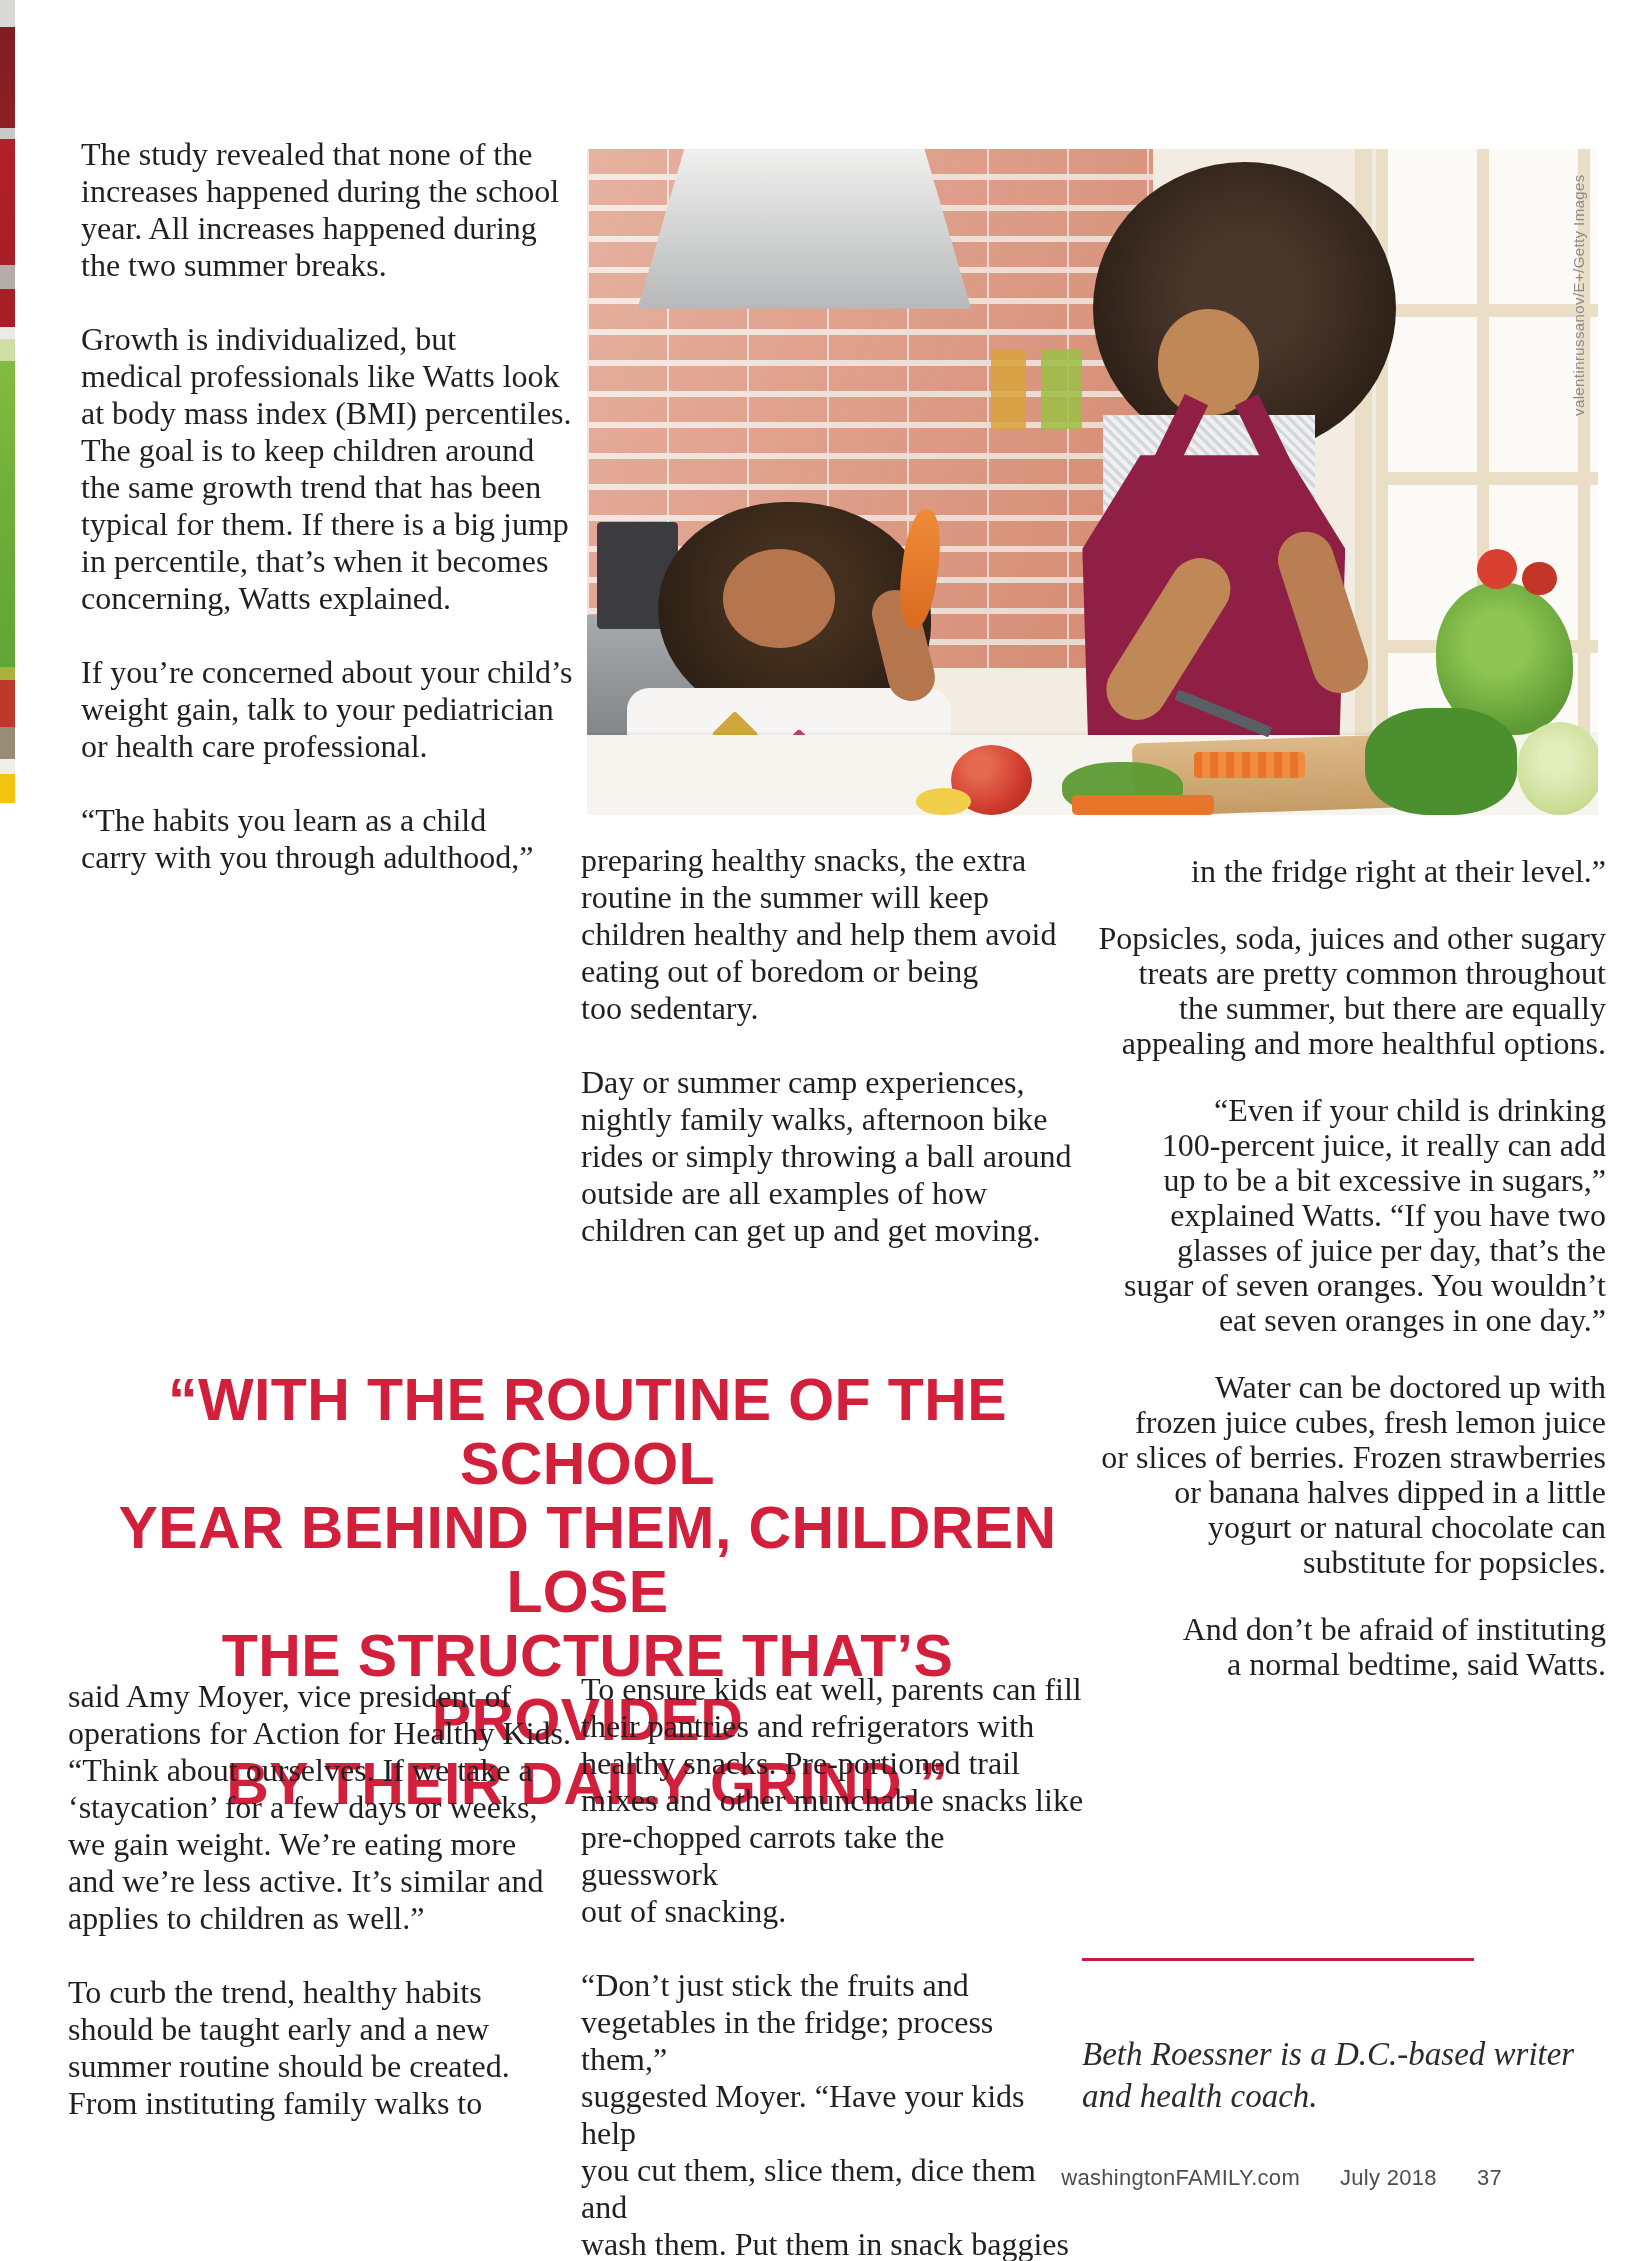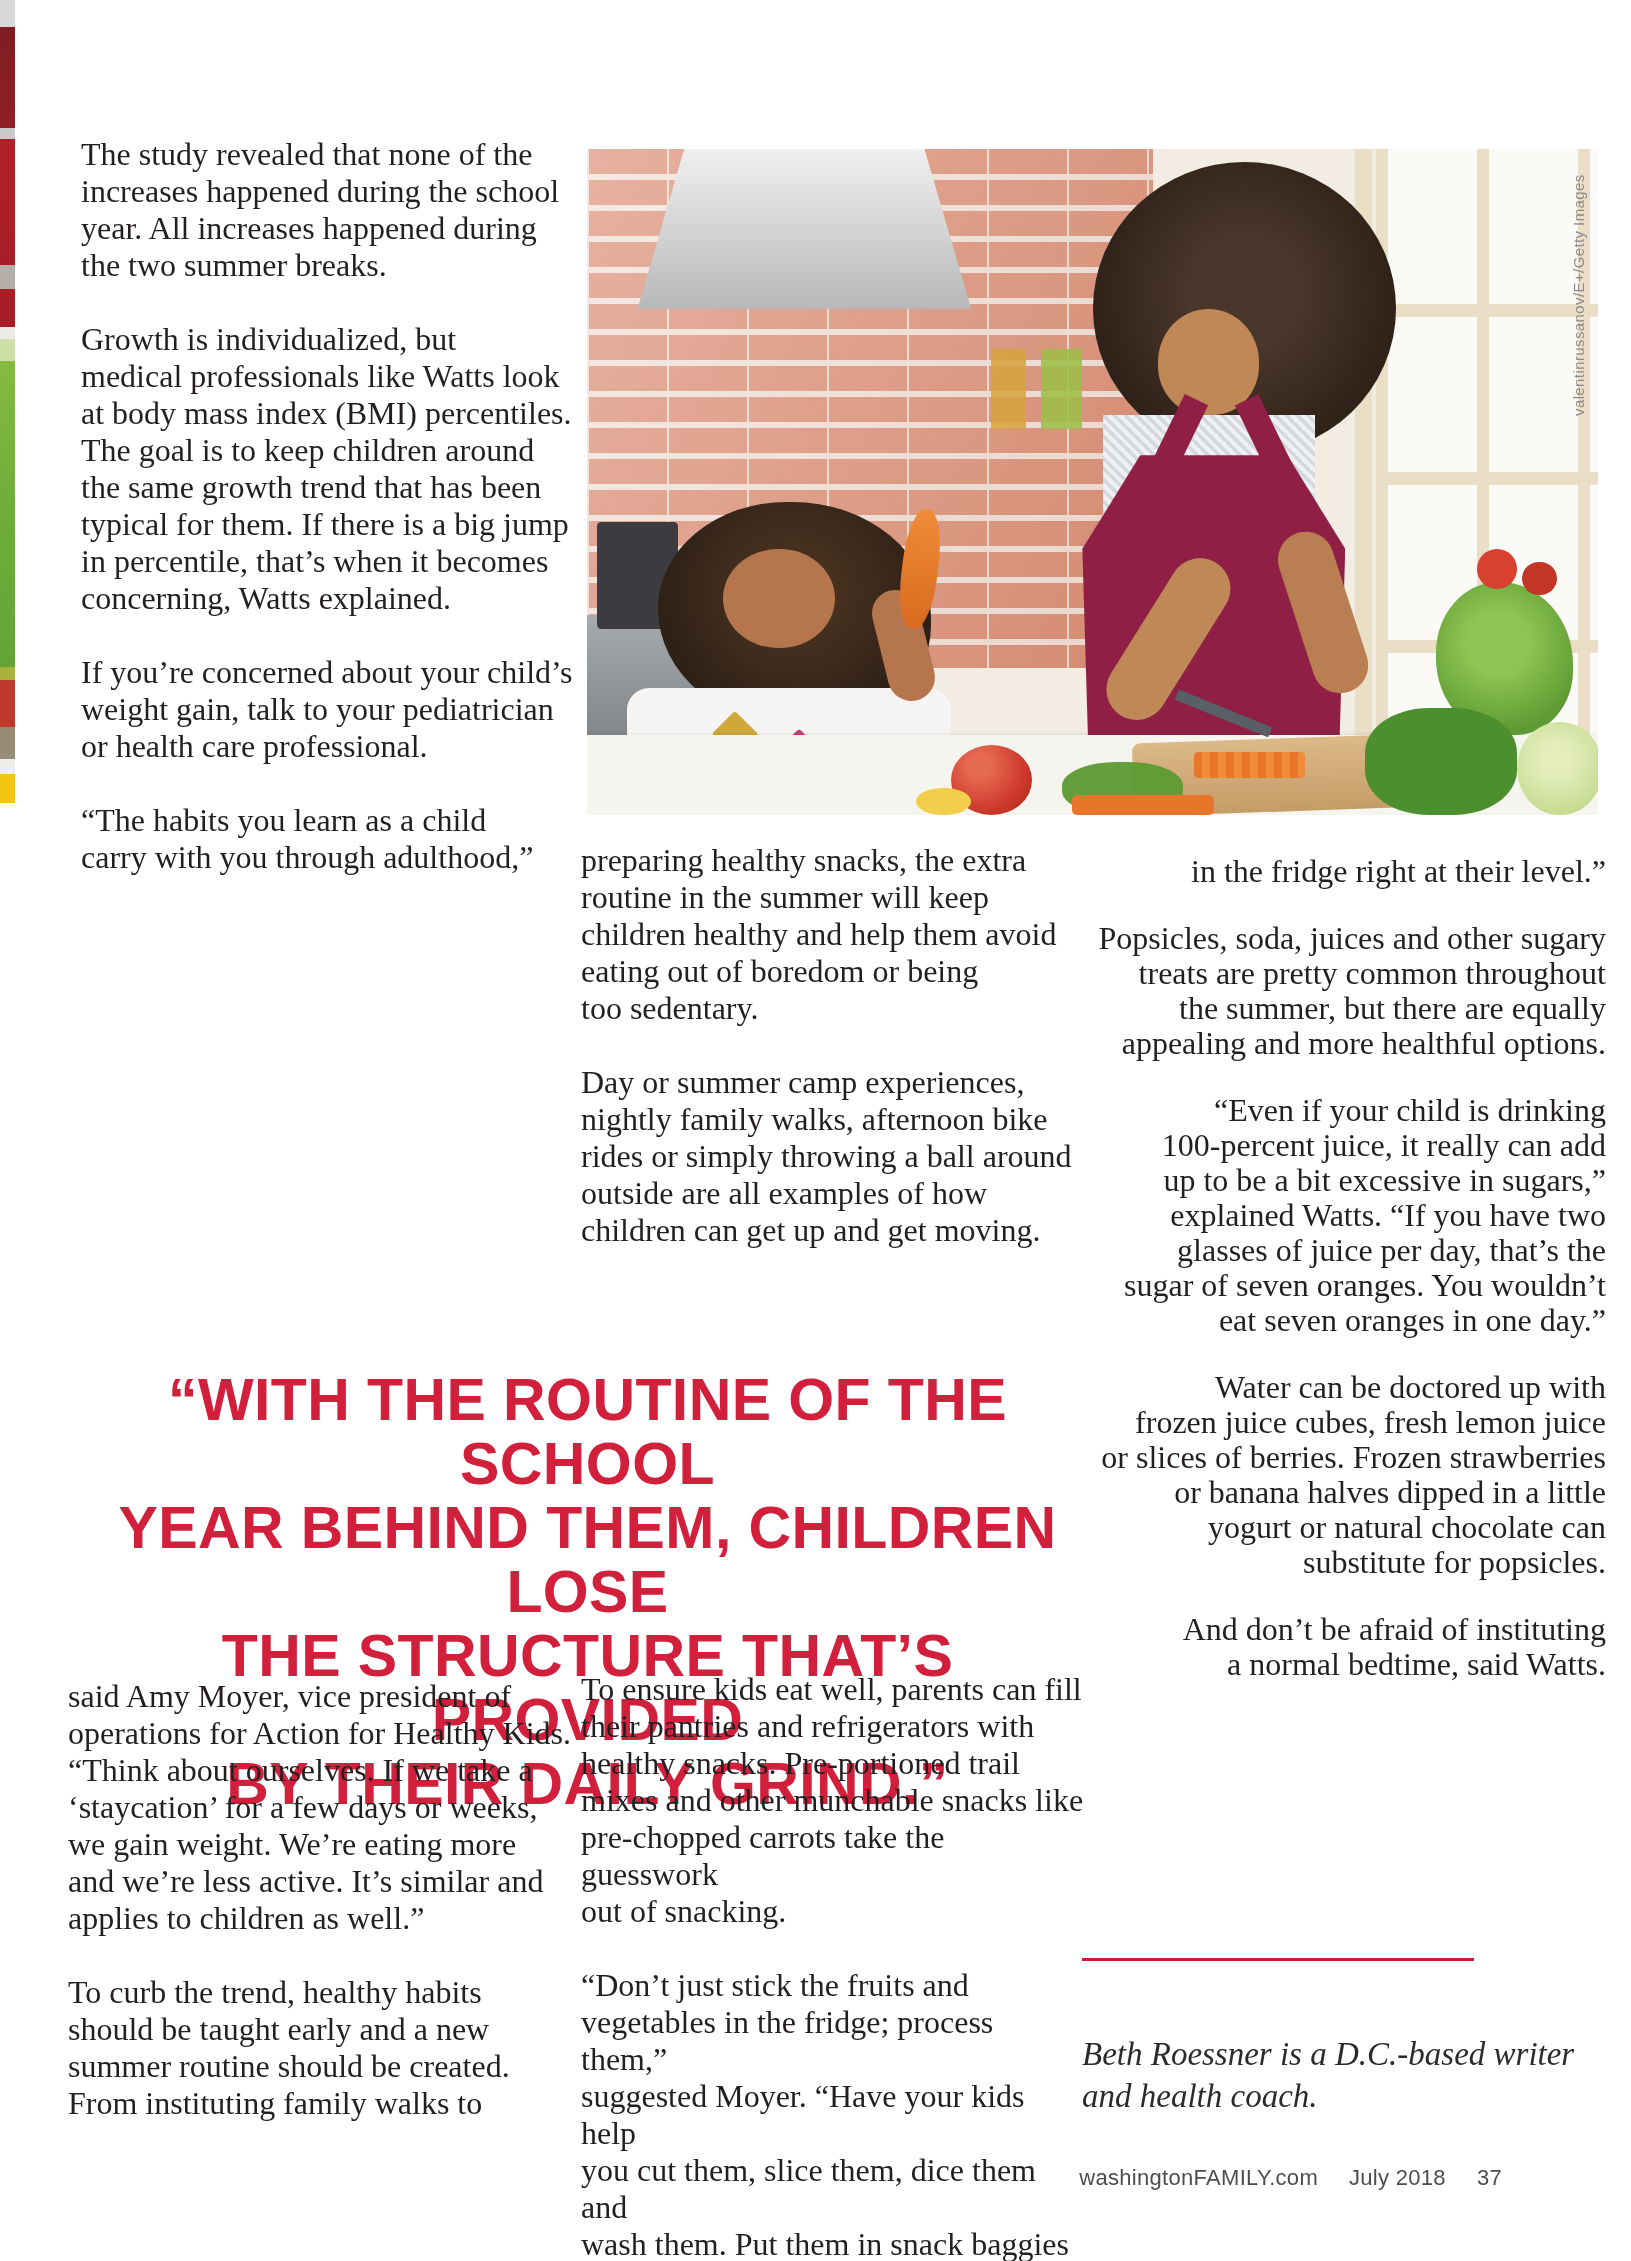--- a/index.html
+++ b/index.html
@@ -30,21 +30,21 @@
   .col2b{left:581px;top:1671px;width:503px;}
   .col3{left:1082px;top:842px;width:524px;line-height:35px;}
   .col3 p{margin:12px 0 32px 0;text-align:right;}
   .pullquote{position:absolute;left:109px;top:1368px;width:957px;text-align:center;
     font-family:"Liberation Sans", sans-serif;font-weight:700;font-size:59px;line-height:64px;
     letter-spacing:0.4px;color:#d2203c;white-space:pre-line;}
   .bio-rule{position:absolute;left:1082px;top:1958px;width:392px;height:2.5px;background:#c8203c;border:none;margin:0;}
   .bio{position:absolute;left:1082px;top:2000px;width:503px;font-style:italic;font-size:33px;
     line-height:42px;white-space:pre-line;color:#2e2a2b;}
   .footer{position:absolute;left:923px;top:2165px;width:579px;display:flex;justify-content:flex-end;
-    align-items:baseline;gap:31px;font-family:"Liberation Sans", sans-serif;font-size:22px;
+    align-items:baseline;gap:40px;font-family:"Liberation Sans", sans-serif;font-size:22px;
     letter-spacing:0.3px;color:#4d4d4d;}
   
   .photo{position:absolute;left:587px;top:149px;width:1011px;height:666px;margin:0;
     background:#f3ece2;overflow:hidden;}
   .photo *{position:absolute;}
   .ph-brick{left:0;top:0;width:56%;height:78%;background-color:#dc9077;
     background-image:
       linear-gradient(115deg, rgba(255,255,255,.30), rgba(120,60,40,.08)),
       repeating-linear-gradient(180deg, rgba(255,255,255,0) 0 25px, #f1e2d8 25px 31px),
       repeating-linear-gradient(90deg, rgba(246,233,226,.85) 0 2.5px, rgba(246,233,226,0) 2.5px 80px);}

